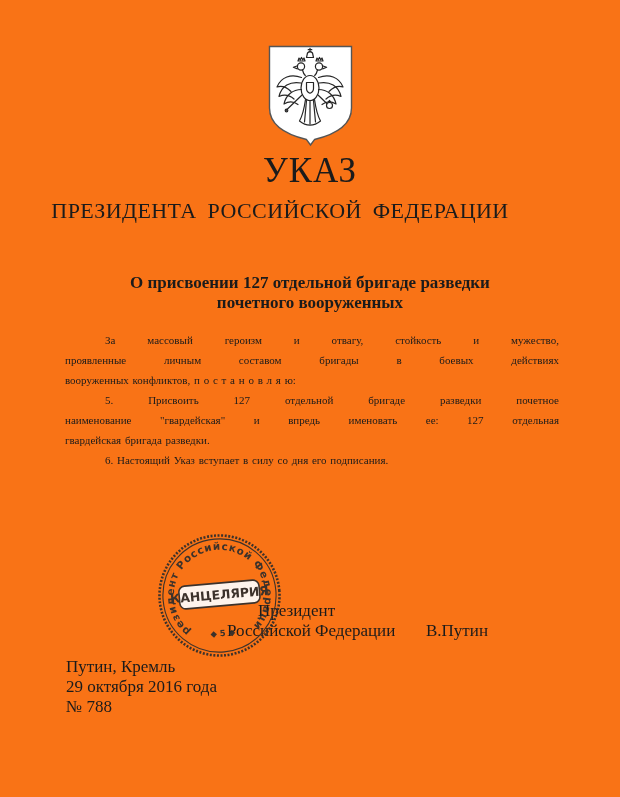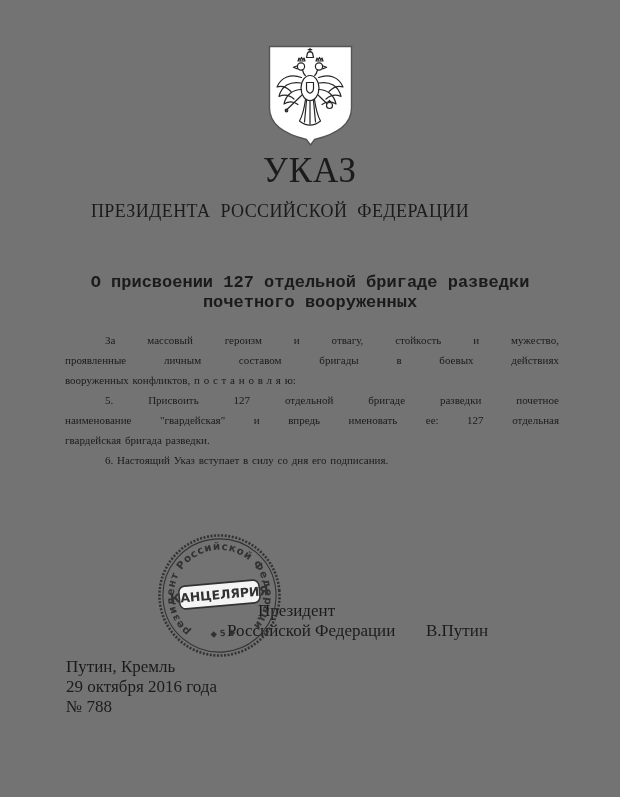--- a/index.html
+++ b/index.html
@@ -1,40 +1,40 @@
 <!DOCTYPE html>
 <html><head>
 <meta charset="utf-8">
 <style>
   html,body { margin:0; padding:0; }
   .page {
     position:relative;
     width:620px; height:797px;
-    background:#737373;
+    background:#f97316;
     color:#1b1b1b;
     font-family:"Liberation Serif", serif;
     overflow:hidden;
   }
   
   .coat { position:absolute; left:267px; top:44px; width:87px; height:104px; }
 
   
   .doc-title {
     position:absolute; left:0; top:152px; width:620px;
     text-align:center; font-size:35px; line-height:38px;
     letter-spacing:1px; font-weight:400; white-space:nowrap;
   }
   .doc-subtitle {
     position:absolute; left:0; top:200px; width:560px;
-    text-align:center; font-size:18px; line-height:22px;
+    text-align:center; font-size:22px; line-height:22px;
     letter-spacing:0.4px; word-spacing:5px; white-space:nowrap;
   }
   .subject {
     position:absolute; left:0; top:273px; width:620px;
-    text-align:center; font-weight:bold; font-size:17px; line-height:20px;font-family:Liberation Mono, monospace;
+    text-align:center; font-weight:bold; font-size:17px; line-height:20px;
   }
 
   
   .body-text {
     position:absolute; left:65px; top:330px; width:494px;
     font-size:11px; line-height:20px; word-spacing:1px;
   }
   .line { text-align:justify; text-align-last:justify; }
   .line.last { text-align-last:left; }
   .line.indent { text-indent:40px; }

